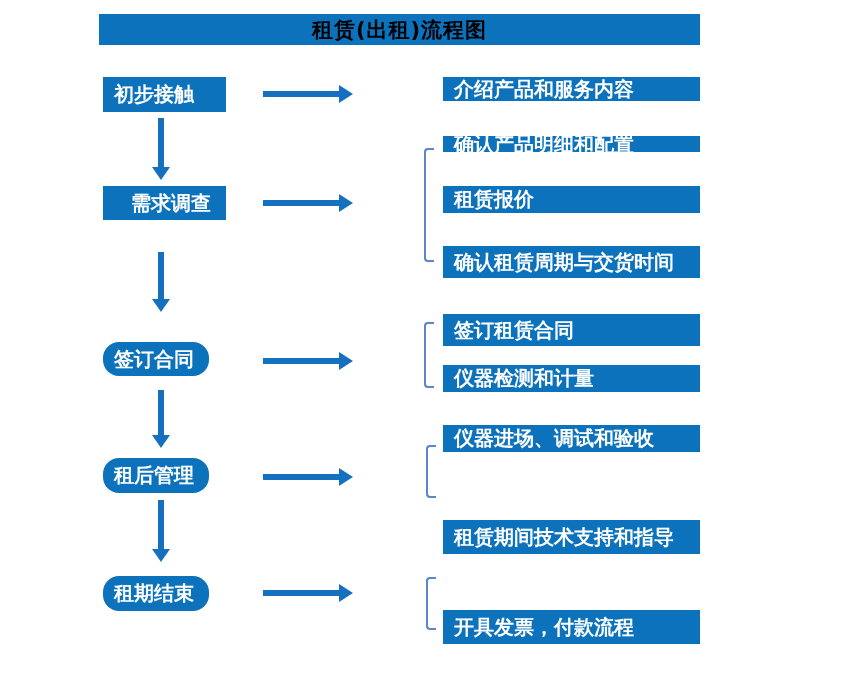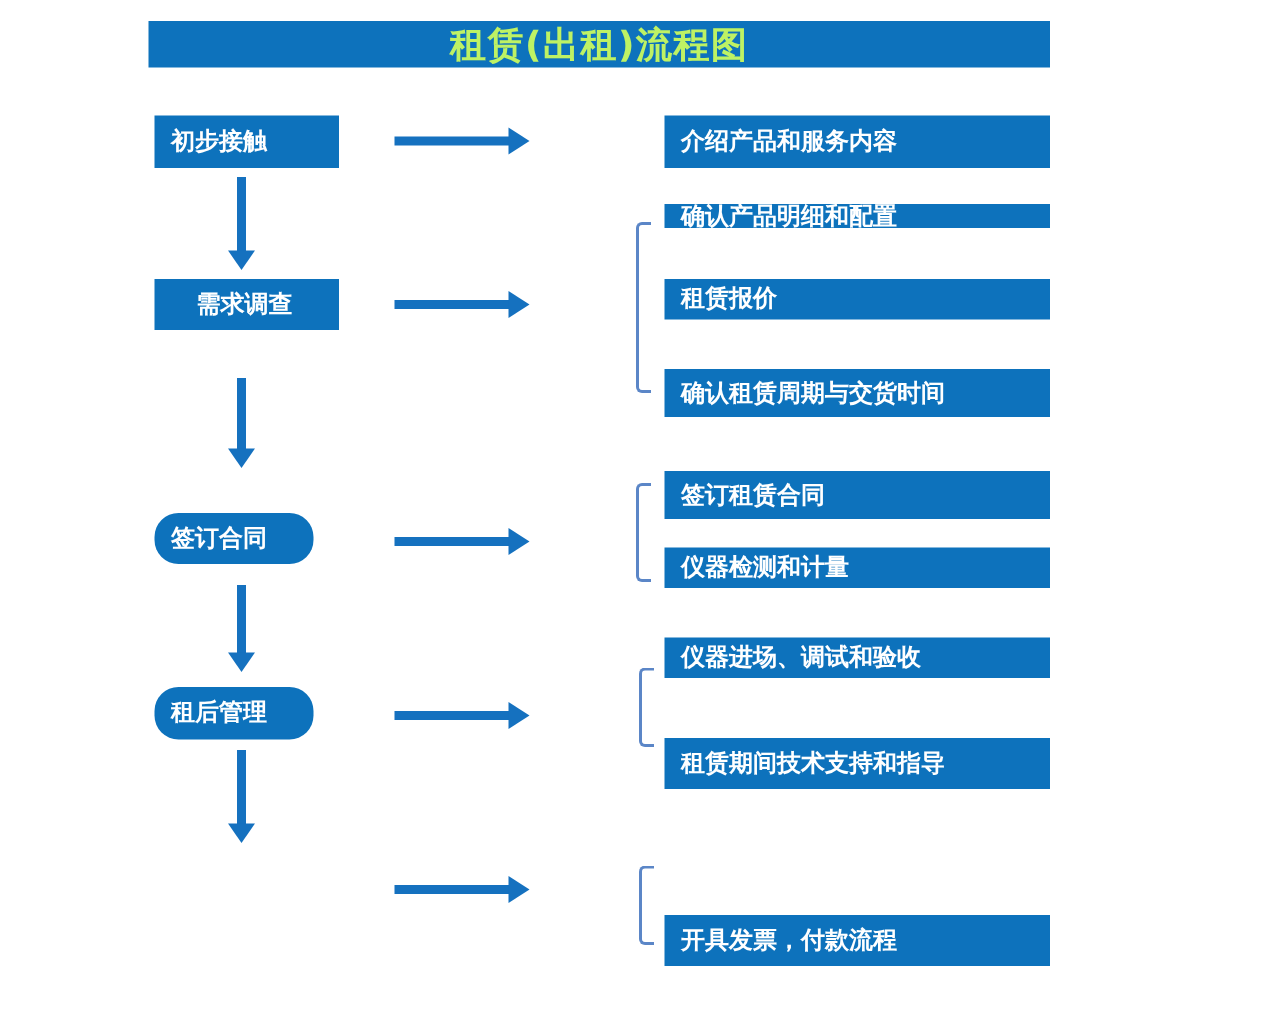--- a/index.html
+++ b/index.html
@@ -17,35 +17,35 @@
     --box-blue: #0d72bc;
     --arrow-blue: #1571bf;
     --bracket-blue: #5b86c7;
   }
 
   .title-bar {
     position: absolute;
     left: 99px; top: 14px;
     width: 601px; height: 31px;
     background: var(--box-blue);
-    color: #bef264;
+    color: #000000;
     font-weight: bold;
-    font-size: 24px;
+    font-size: 21px;
     display: flex;
     align-items: center;
     justify-content: center;
     letter-spacing: 1px;
   }
 
   .node {
     position: absolute;
     background: var(--box-blue);
     color: #ffffff;
     font-weight: bold;
-    font-size: 16px;
+    font-size: 20px;
     display: flex;
     align-items: center;
     padding-left: 11px;
     box-sizing: border-box;
     white-space: nowrap;
     overflow: hidden;
   }
 
   .stage { width: 123px; height: 34px; }
   .stage.narrow { width: 106px; border-radius: 16px; }
@@ -96,20 +96,21 @@
 <div class="canvas">
 
   <div class="title-bar">
     <span>租赁(出租)流程图</span>
   </div>
 
   <div class="node stage" style="left:103px; top:77px; height:35px;">初步接触</div>
   <div class="node stage" style="left:103px; top:186px;padding-left:28px;">需求调查</div>
   <div class="node stage narrow" style="left:103px; top:342px;">签订合同</div>
   <div class="node stage narrow" style="left:103px; top:458px; height:35px;font-family:Liberation Serif, serif;">租后管理</div>
+  <div class="node stage narrow" style="left:103px; top:576px; height:35px;">租期结束</div>
 
   <div class="v-arrow" style="top:118px; height:62px;">
     <div class="shaft"></div>
     <div class="head"></div>
   </div>
   <div class="v-arrow" style="top:252px; height:60px;">
     <div class="shaft"></div>
     <div class="head"></div>
   </div>
   <div class="v-arrow" style="top:390px; height:58px;">
@@ -140,27 +141,27 @@
   <div class="h-arrow" style="top:584px;">
     <div class="shaft"></div>
     <div class="head"></div>
   </div>
 
   <div class="bracket" style="left:424px; top:148px; height:114px;"></div>
   <div class="bracket" style="left:424px; top:322px; height:66px;"></div>
   <div class="bracket" style="left:426px; top:445px; height:53px;"></div>
   <div class="bracket" style="left:426px; top:577px; height:53px;"></div>
 
-  <div class="node output" style="top:77px; height:35px;">介绍产品和服务内容</div>
+  <div class="node output" style="top:77px; height:24px;">介绍产品和服务内容</div>
 
   <div class="node output" style="top:136px; height:16px;">确认产品明细和配置</div>
   <div class="node output" style="top:186px;">租赁报价</div>
   <div class="node output" style="top:246px; height:32px;">确认租赁周期与交货时间</div>
 
   <div class="node output" style="top:314px; height:32px;">签订租赁合同</div>
   <div class="node output" style="top:365px;">仪器检测和计量</div>
 
   <div class="node output" style="top:425px;">仪器进场、调试和验收</div>
-  <div class="node output" style="top:492px; height:34px;">租赁期间技术支持和指导</div>
+  <div class="node output" style="top:520px; height:34px;">租赁期间技术支持和指导</div>
 
   <div class="node output" style="top:610px; height:34px;">开具发票，付款流程</div>
 
 </div>
 
 </body></html>

